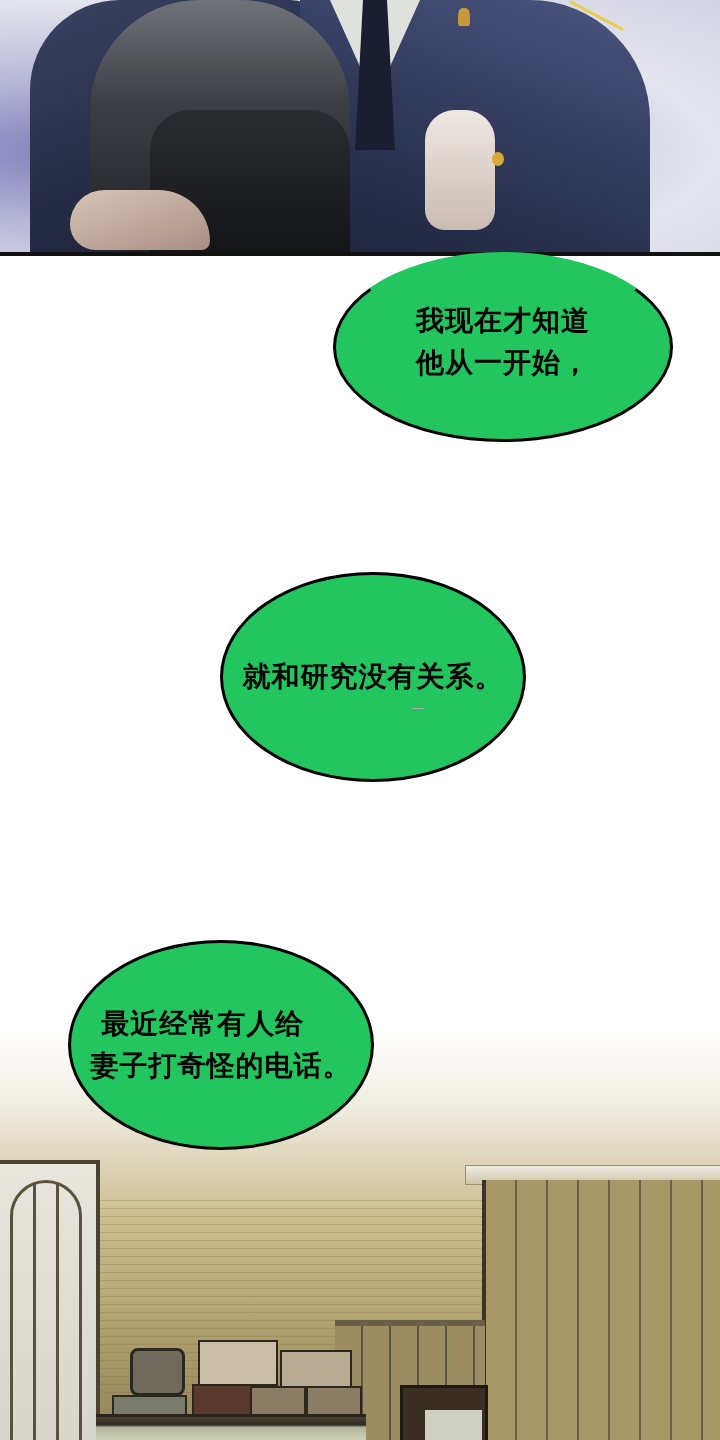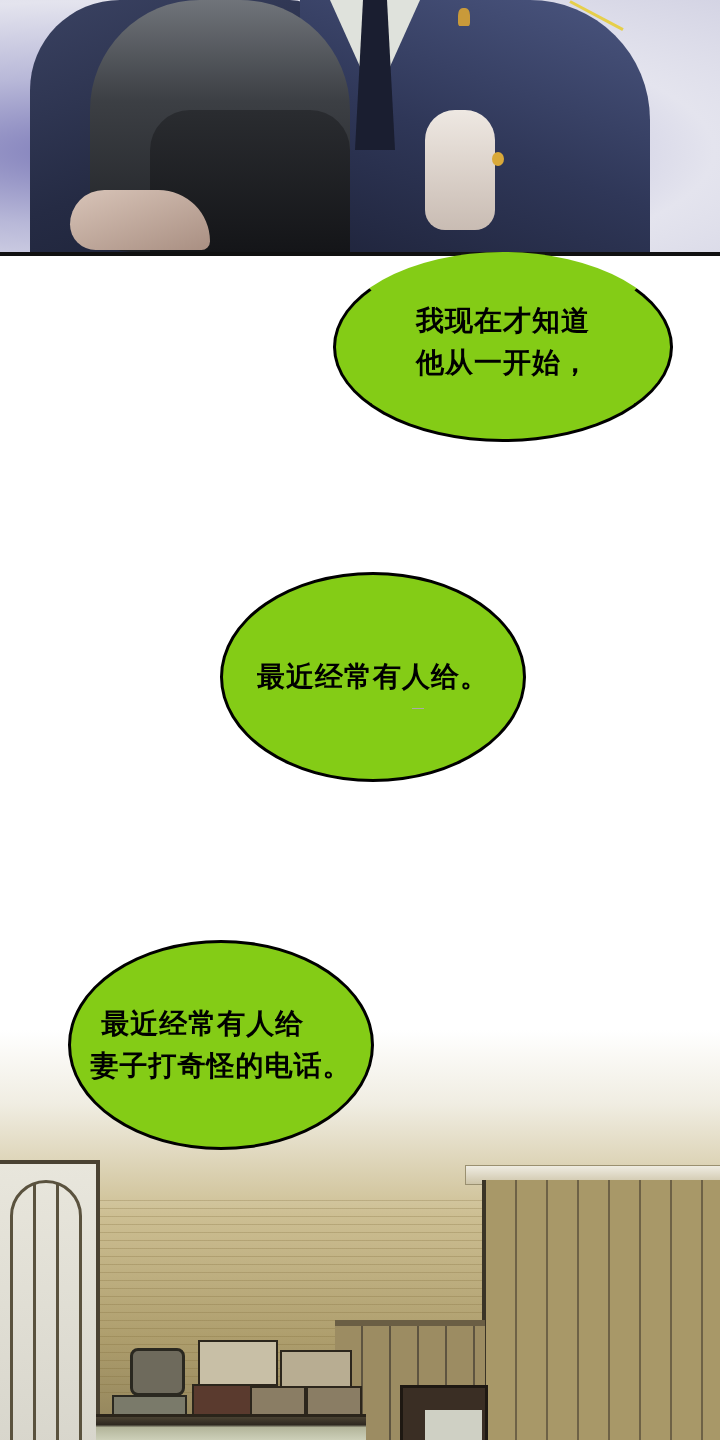--- a/index.html
+++ b/index.html
@@ -64,21 +64,21 @@
       background: linear-gradient(180deg, #eee8e2 0%, #c9bcb3 100%);
       border-radius: 30px 30px 20px 20px;
     }
     .button-gold {
       position: absolute; left: 492px; top: 152px; width: 12px; height: 14px;
       background: #d9a93a; border-radius: 50%;
     }
 
     
     .bubble {
-      position: absolute; background: #84cc16;
+      position: absolute; background: #22c55e;
       border: 3px solid #000; border-radius: 50%;
       display: flex; align-items: center; justify-content: center;
       box-sizing: border-box;
     }
     .bubble-text {
       font-size: 28px; font-weight: bold; color: #000;
       line-height: 42px; text-align: left; white-space: pre;
       letter-spacing: 1px;
     }
     #bubble-1 { left: 333px; top: 252px; width: 340px; height: 190px; z-index: 5; border-top-color: transparent; }
@@ -167,21 +167,21 @@
   <div class="hand-right"></div>
   <div class="button-gold"></div>
 </div>
 
 <div id="bubble-1" class="bubble">
   <div class="bubble-text">我现在才知道
 他从一开始，</div>
 </div>
 
 <div id="bubble-2" class="bubble">
-  <div class="bubble-text">最近经常有人给。</div>
+  <div class="bubble-text">就和研究没有关系。</div>
 </div>
 <div class="speck"></div>
 
 <div id="panel-room" class="panel">
   <div class="ceiling-lines"></div>
   <div class="window"></div>
   <div class="window-arch"></div>
   <div class="wall-cornice"></div>
   <div class="wall-right"></div>
   <div class="wall-mid"></div>

